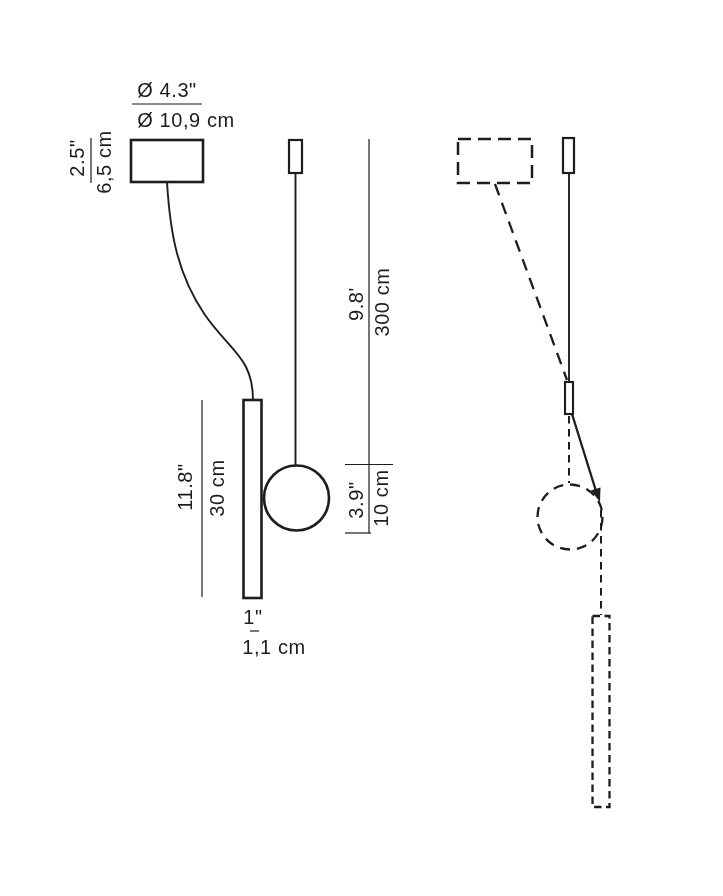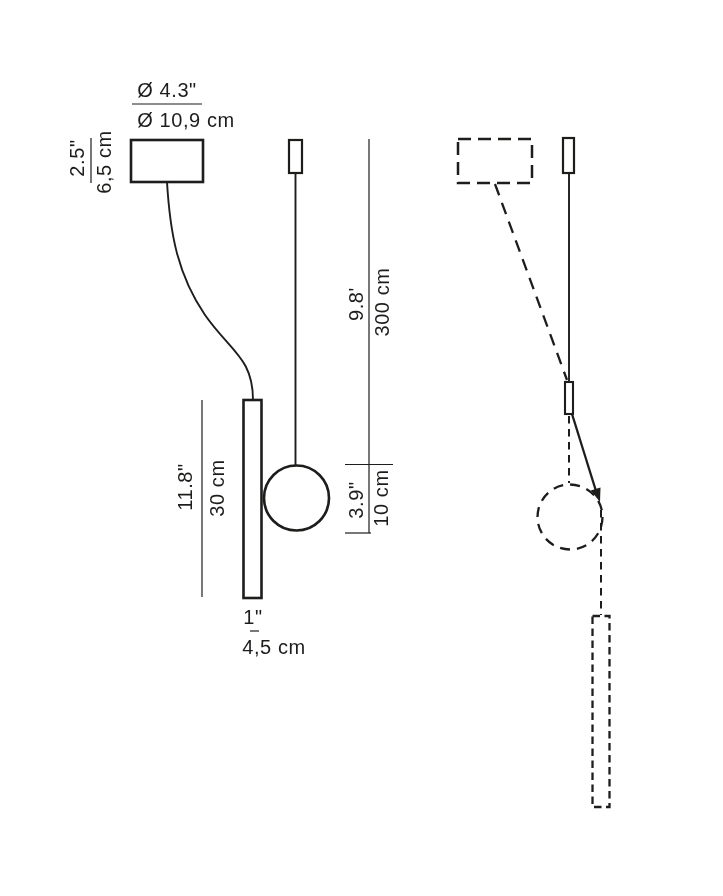--- a/index.html
+++ b/index.html
@@ -79,21 +79,21 @@
   <div class="lbl" style="left:167px; top:90px;">Ø 4.3"</div>
   <div class="lbl" style="left:170px; top:120px;margin-left:16px;">Ø 10,9 cm</div>
 
   <div class="lbl rot" style="left:77px; top:158px;">2.5"</div>
   <div class="lbl rot" style="left:104px; top:162px;">6,5 cm</div>
 
   <div class="lbl rot" style="left:185px; top:487px;">11.8"</div>
   <div class="lbl rot" style="left:217px; top:488px;">30 cm</div>
 
   <div class="lbl" style="left:253px; top:617px;">1"</div>
-  <div class="lbl" style="left:274px; top:647px;">4,5 cm</div>
+  <div class="lbl" style="left:274px; top:647px;">1,1 cm</div>
 
   <div class="lbl rot" style="left:356px; top:304px;">9.8'</div>
   <div class="lbl rot" style="left:382px; top:302px;">300 cm</div>
 
   <div class="lbl rot" style="left:356px; top:500px;">3.9"</div>
   <div class="lbl rot" style="left:381px; top:498px;">10 cm</div>
 
 </div>
 
 </body></html>

